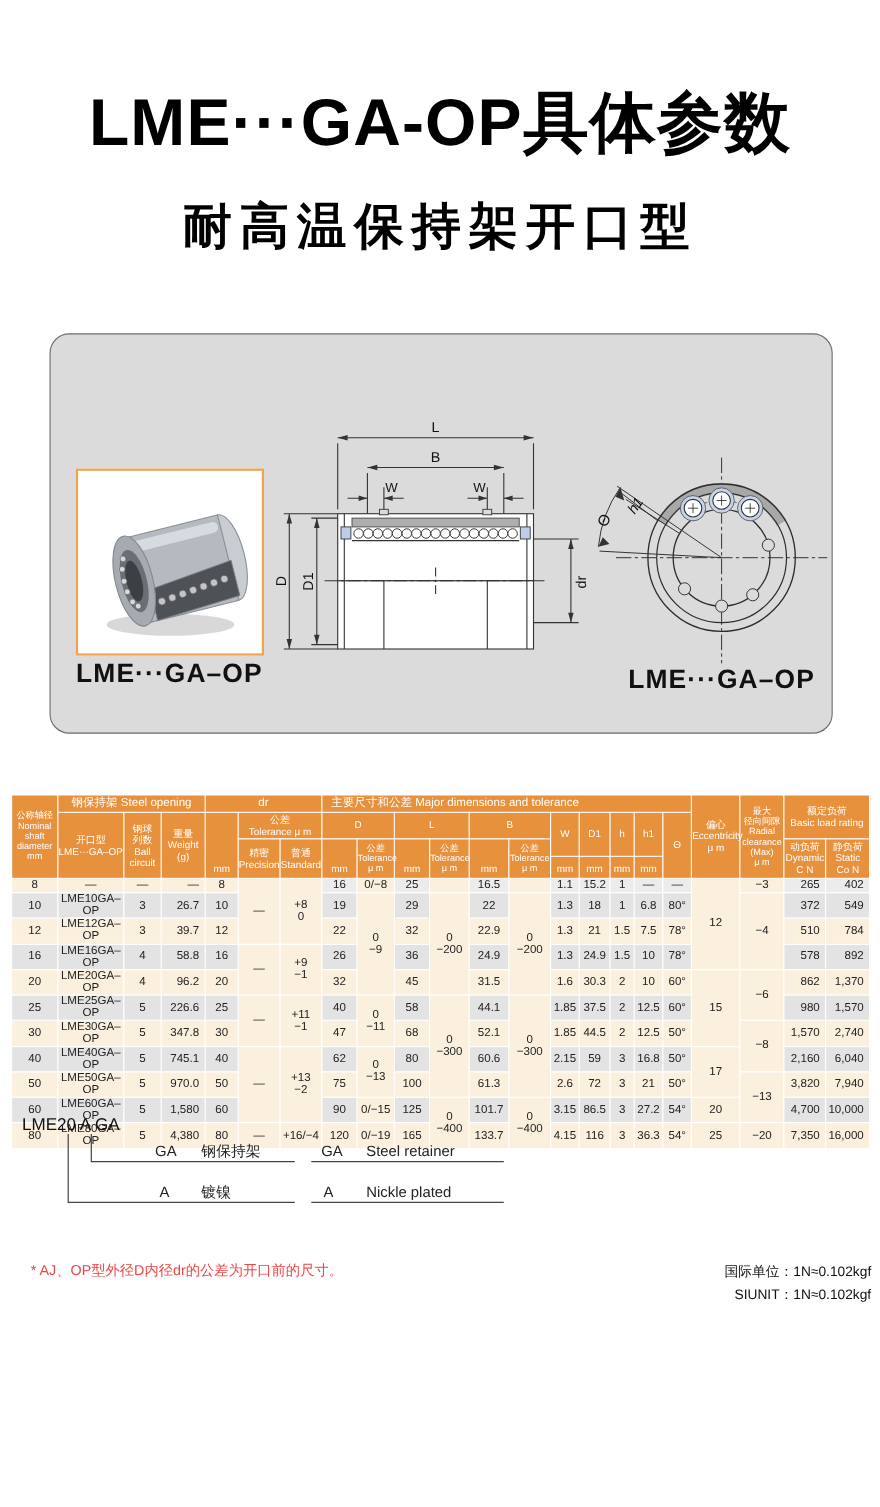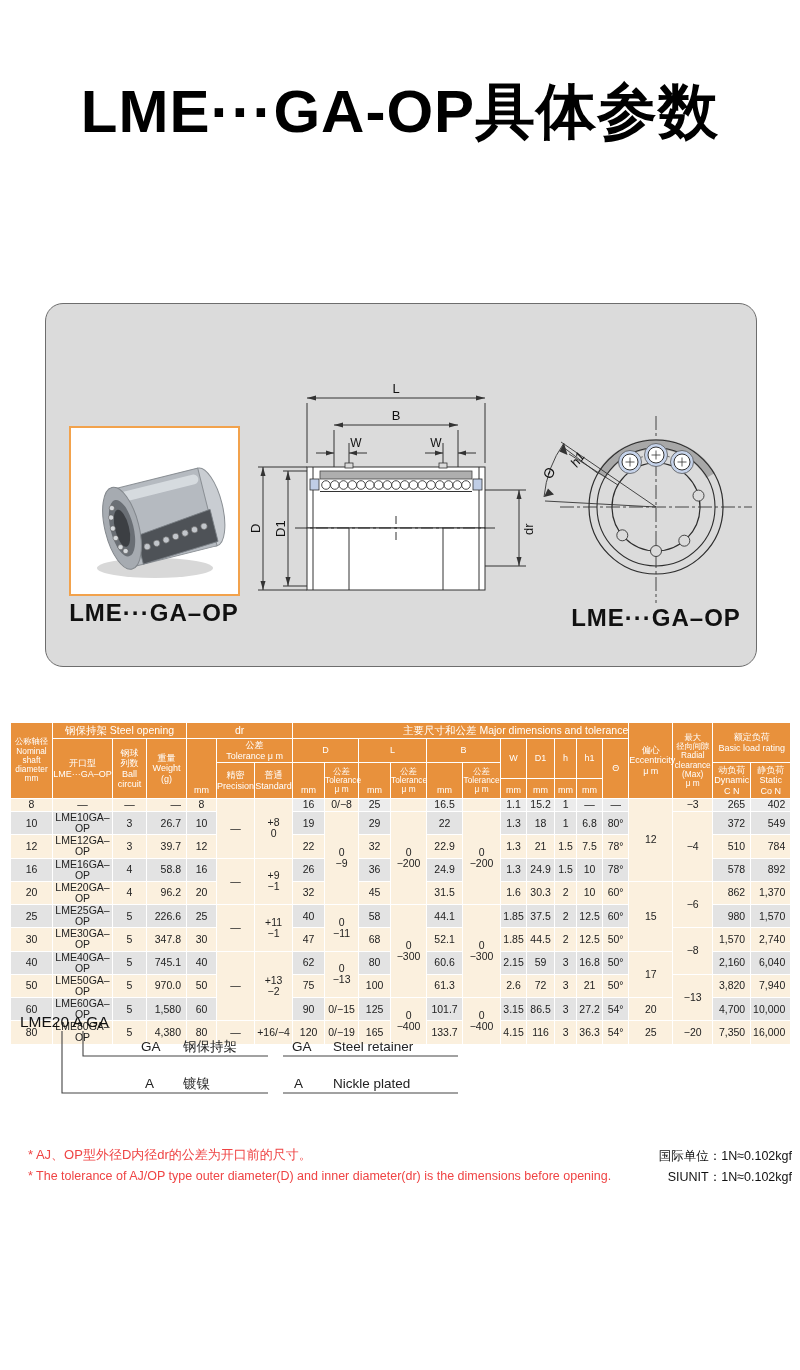--- a/index.html
+++ b/index.html
@@ -11,21 +11,21 @@
   #panel{top:303px;left:45px;width:710px;height:362px;background:#DBDBDB;border:1.5px solid #6d6d6d;border-radius:18px;}
   #photo-box{top:426px;left:69px;width:167px;height:166px;background:#fff;border:2.5px solid #F2A24C;}
   .drawing-label{font-size:24px;font-weight:800;letter-spacing:1px;color:#111;text-align:center;}
   #left-label{top:599px;left:59px;width:190px;}
   #right-label{top:604px;left:566px;width:180px;}
   
   #spec-table{position:absolute;top:722px;left:10px;width:780px;border-collapse:collapse;table-layout:fixed;}
   #spec-table th{background:#E8913C;color:#fff;font-weight:400;border:1px solid #fff;
                  font-size:9px;line-height:1.12;text-align:center;vertical-align:middle;padding:1px 0;}
   #spec-table th.h-group{font-size:10.5px;}
-  #spec-table th.h-left{text-align:right;padding-left:8px;}
+  #spec-table th.h-left{text-align:left;padding-left:8px;}
   #spec-table th.h-small{font-size:8.3px;}
   #spec-table th.h-bottom{vertical-align:bottom;padding-bottom:3px;}
   #spec-table td{border:1px solid #fff;font-size:10.5px;line-height:1.06;height:12px;
                  text-align:center;vertical-align:middle;padding:0 1px;color:#222;}
   #spec-table td.num{text-align:right;padding-right:5px;}
   .pre{white-space:pre-line;}
   #spec-table td.c{background:#FBF0DE;}
   #spec-table td.g{background:#E3E3E3;}
   #spec-table td.g8{background:#ECECEC;}
   #spec-table td.merged{background:#FBF0DE;}
@@ -34,20 +34,21 @@
   #footnotes .fn{margin:0 0 5px 0;}
   #unit-block{top:1146px;left:618px;width:174px;font-size:12.5px;color:#111;text-align:right;line-height:21px;}
   svg text{font-family:"Liberation Sans","DejaVu Sans",sans-serif;}
 </style>
 </head>
 <body>
 
 <div id="page">
 
   <div class="abs" id="main-title">LME···GA-OP具体参数</div>
+  <div class="abs" id="sub-title">耐高温保持架开口型</div>
 
   <div class="abs" id="panel"></div>
 
   <div class="abs" id="photo-box">
     <svg width="167" height="166" viewBox="0 0 167 166">
       <ellipse cx="84" cy="140" rx="58" ry="10" fill="#D8D8D8"></ellipse>
       <g transform="rotate(-14 84 92)">
         <ellipse cx="138" cy="92" rx="15" ry="40" fill="#C9CDD2" stroke="#8A8F94"></ellipse>
         <rect x="50" y="52" width="88" height="80" fill="#B5BAC0" stroke="#8A8F94"></rect>
         <rect x="54" y="57" width="82" height="10" rx="5" fill="#DCE0E4" opacity="0.85"></rect>
@@ -547,20 +548,19 @@
       <text x="318" y="46">Steel retainer</text>
       <text x="130" y="83">A</text>
       <text x="168" y="83">镀镍</text>
       <text x="279" y="83">A</text>
       <text x="318" y="83">Nickle plated</text>
     </g>
   </svg>
 
   <div class="abs" id="footnotes">
     <p class="fn" style="font-size:13px;">* AJ、OP型外径D内径dr的公差为开口前的尺寸。</p>
-    <p class="fn">* The tolerance of AJ/OP type outer diameter(D) and inner diameter(dr) is the dimensions before opening.</p>
   </div>
   <div class="abs" id="unit-block">
     <div>国际单位：1N≈0.102kgf</div>
     <div>SIUNIT：1N≈0.102kgf</div>
   </div>
 
 </div>
 
 </body></html>

